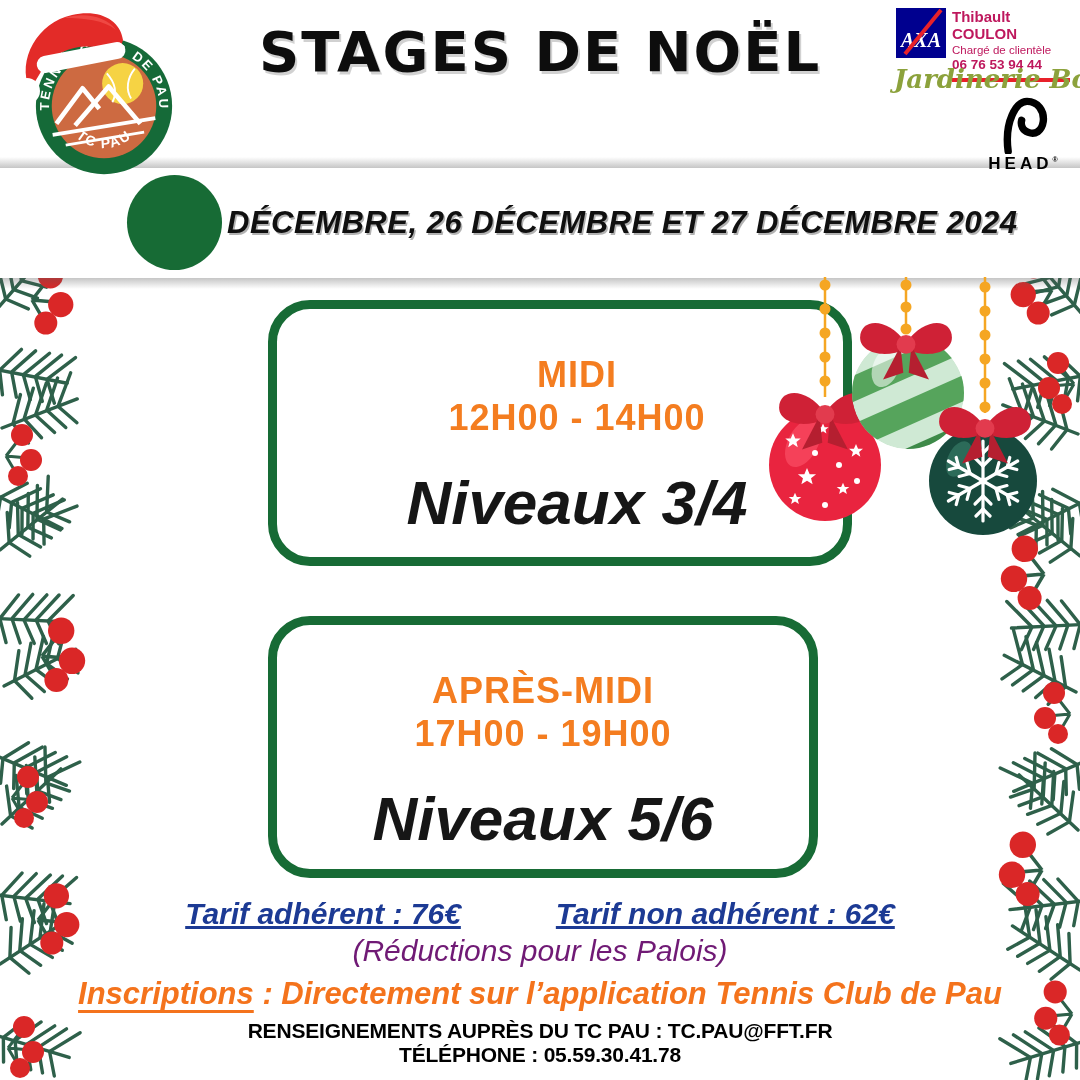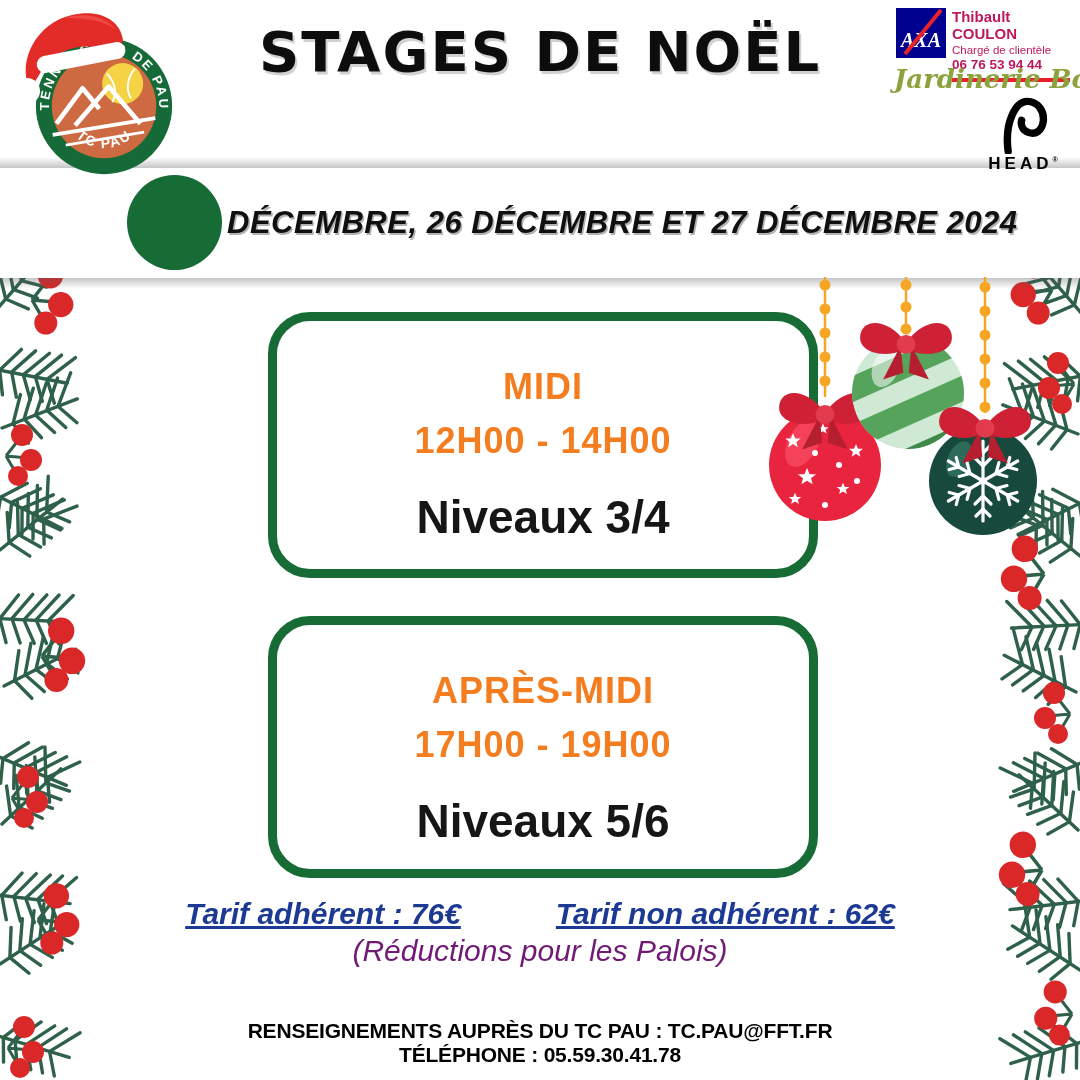--- a/index.html
+++ b/index.html
@@ -43,25 +43,25 @@
           background:linear-gradient(to bottom,rgba(90,90,90,0.35),rgba(90,90,90,0));}
   .banner-text{font-style:italic;font-weight:800;font-size:31px;color:#101010;
                padding-left:120px;white-space:nowrap;letter-spacing:0.5px;
                text-shadow:1.5px 1.5px 0 rgba(0,0,0,0.30);}
   .banner-circle{position:absolute;left:127px;top:175px;width:95px;height:95px;border-radius:50%;
                  background:#176b35;z-index:6;}
 
   
   .session-box{position:absolute;left:268px;width:532px;background:#fff;
                border:9px solid #176b35;border-radius:42px;text-align:center;z-index:4;}
-  .box-midi{top:312px;height:248px;padding-top:0;}
+  .box-midi{top:300px;height:248px;padding-top:0;padding-left:34px;}
   .box-apres{top:616px;height:244px;}
   .session-name{color:#f47d20;font-weight:800;font-size:36px;letter-spacing:1px;margin-top:44px;line-height:1.2;}
-  .session-time{color:#f47d20;font-weight:800;font-size:36px;letter-spacing:1px;line-height:1.2;margin-top:11px;}
-  .session-level{color:#161616;font-weight:bold;font-size:46px;margin-top:28px;}
+  .session-time{color:#f47d20;font-weight:800;font-size:36px;letter-spacing:1px;line-height:1.2;margin-top:0;}
+  .session-level{color:#161616;font-weight:bold;font-size:62px;margin-top:28px;font-style:italic;}
 
   
   .ornament{position:absolute;z-index:7;}
   .orn-red{left:763px;top:277px;}
   .orn-green{left:848px;top:277px;}
   .orn-teal{left:923px;top:277px;}
   .branch-left{position:absolute;left:-8px;top:278px;z-index:2;}
   .branch-right{position:absolute;right:-8px;top:274px;z-index:2;}
 
   
@@ -303,17 +303,20 @@
       <use href="#berry3" transform="translate(16,740) scale(1.05)"></use>
     </g>
   </svg>
 
   <div class="tarif-row">
     <span>Tarif adhérent : 76€</span>
     <span>Tarif non adhérent : 62€</span>
   </div>
   <div class="reductions">(Réductions pour les Palois)</div>
 
+  <div class="inscriptions">
+    <span class="insc-label">Inscriptions</span><span> : Directement sur l’application Tennis Club de Pau</span>
+  </div>
 
   <div class="contact-info">RENSEIGNEMENTS AUPRÈS DU TC PAU : TC.PAU@FFT.FR</div>
   <div class="contact-phone">TÉLÉPHONE : 05.59.30.41.78</div>
 
 </div>
 
 </body></html>

